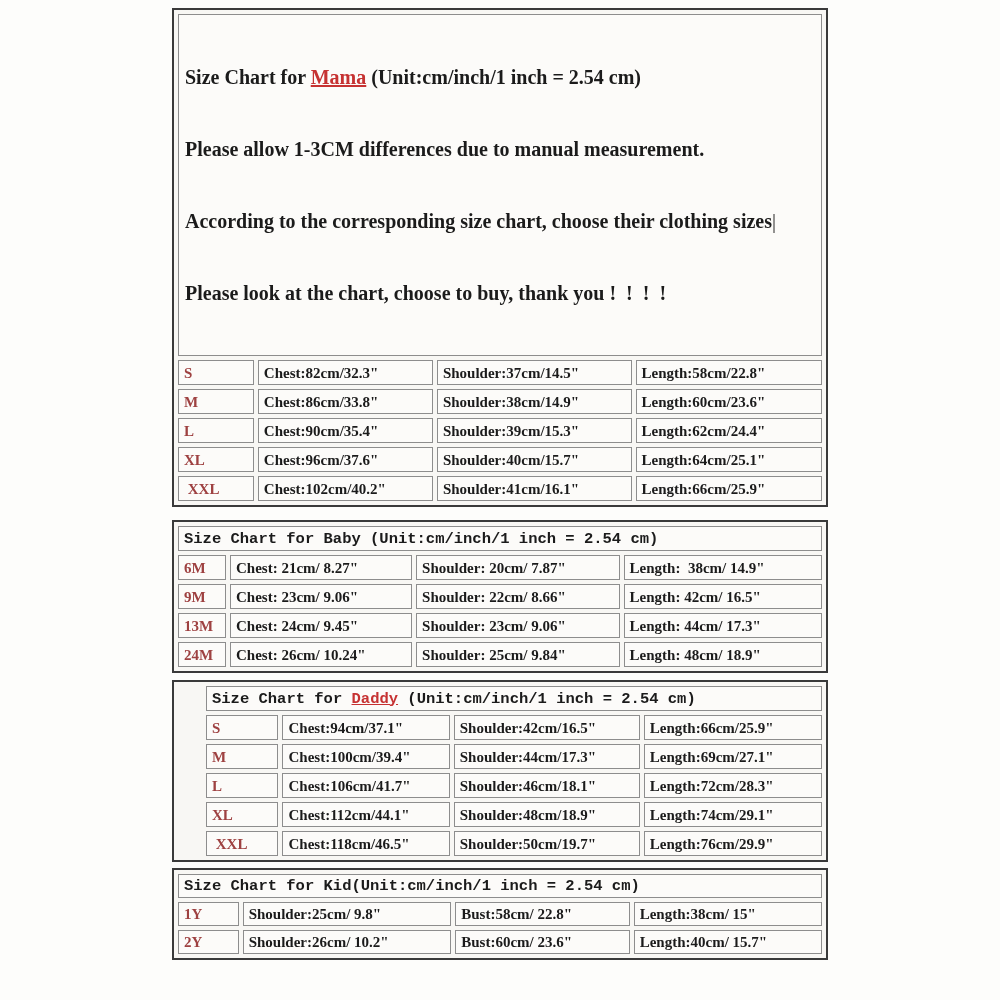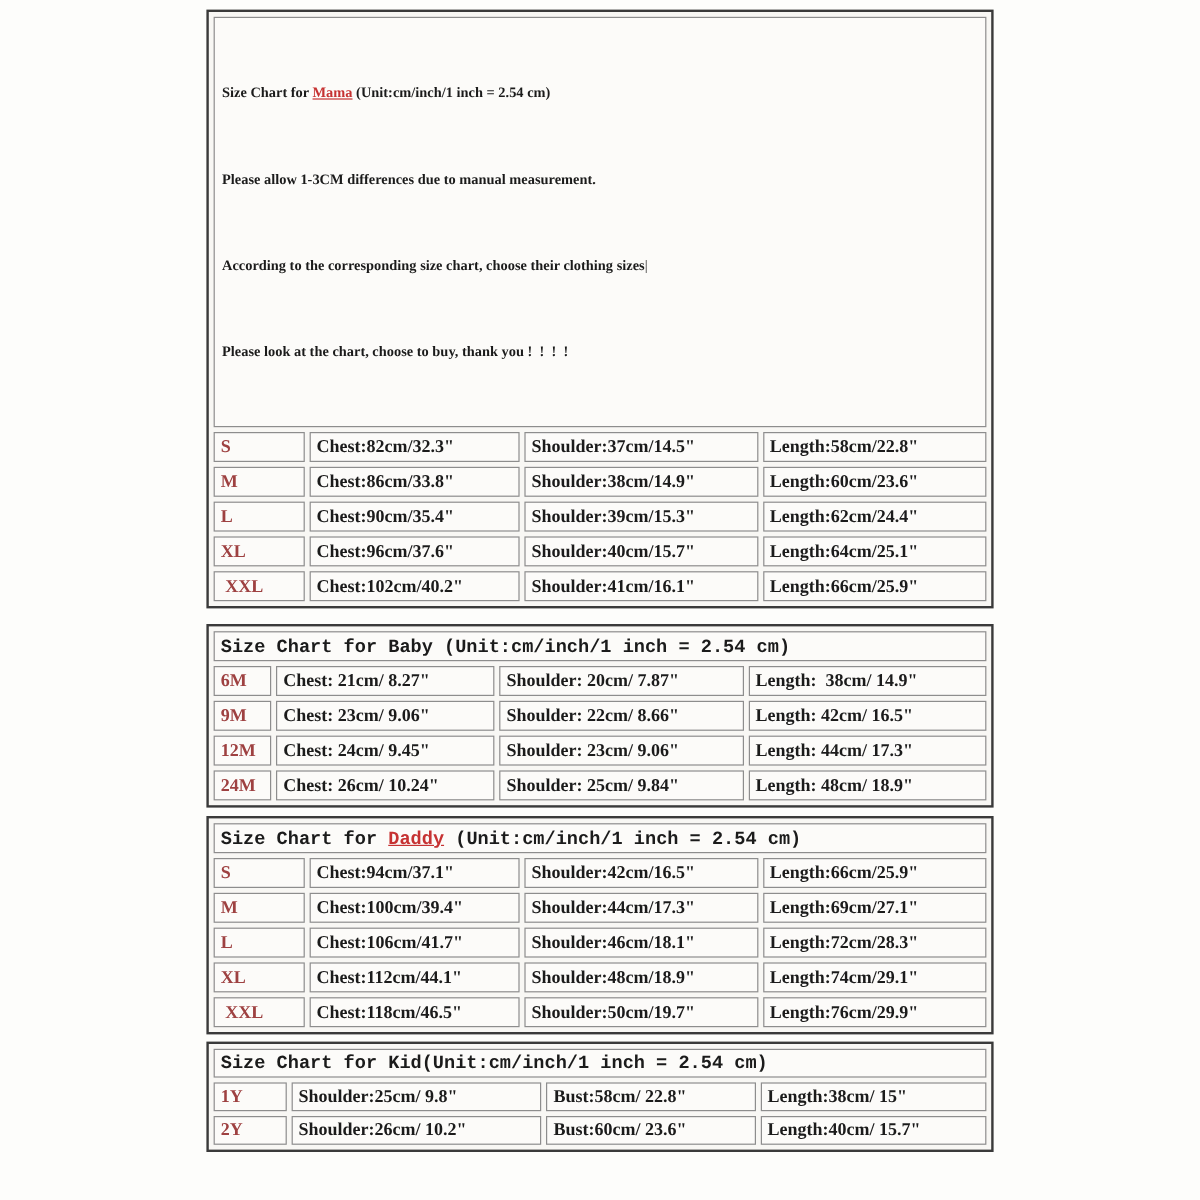--- a/index.html
+++ b/index.html
@@ -13,38 +13,38 @@
   table.sc{
     width:100%;
     border-collapse:separate;
     border-spacing:4px;
     border:2px solid #3a3a3a;
     background:#f8f7f4;
     table-layout:fixed;
   }
   table.t-mama{margin-bottom:13px;}
   table.t-baby{margin-bottom:7px;}
-  table.t-daddy{margin-bottom:6px;}
+  table.t-daddy{margin-bottom:6px;padding-left:28px;}
   td{
     box-sizing:border-box;
     border:1px solid #8d8d8d;
     background:#fcfbf9;
     color:#1b1b1b;
     font-weight:bold;
     font-size:15px;
     line-height:20px;
     padding:1px 5px;
     height:25px;
     vertical-align:middle;
     white-space:pre-wrap;
     overflow:hidden;
   }
   table.t-kid td{height:14px;}
   td.size{color:#9e4141;}
-  td.head{height:auto;font-size:12px;line-height:24px;padding:2px 6px;}
+  td.head{height:auto;font-size:20px;line-height:24px;padding:2px 6px;}
   td.title-row{font-size:15.5px;font-family:Liberation Mono, monospace;}
   .red-link{color:#c63232;text-decoration:underline;cursor:pointer;}
   .caret{font-weight:normal;color:#2a2a2a;}
 </style>
 </head>
 <body>
 
 <div class="sheet">
 
   <table class="sc t-mama">
@@ -113,21 +113,21 @@
           <td>Shoulder: 20cm/ 7.87"</td>
           <td>Length:  38cm/ 14.9"</td>
         </tr>
     <tr>
           <td class="size">9M</td>
           <td>Chest: 23cm/ 9.06"</td>
           <td>Shoulder: 22cm/ 8.66"</td>
           <td>Length: 42cm/ 16.5"</td>
         </tr>
     <tr>
-          <td class="size">12M</td>
+          <td class="size">13M</td>
           <td>Chest: 24cm/ 9.45"</td>
           <td>Shoulder: 23cm/ 9.06"</td>
           <td>Length: 44cm/ 17.3"</td>
         </tr>
     <tr>
           <td class="size">24M</td>
           <td>Chest: 26cm/ 10.24"</td>
           <td>Shoulder: 25cm/ 9.84"</td>
           <td>Length: 48cm/ 18.9"</td>
         </tr>

